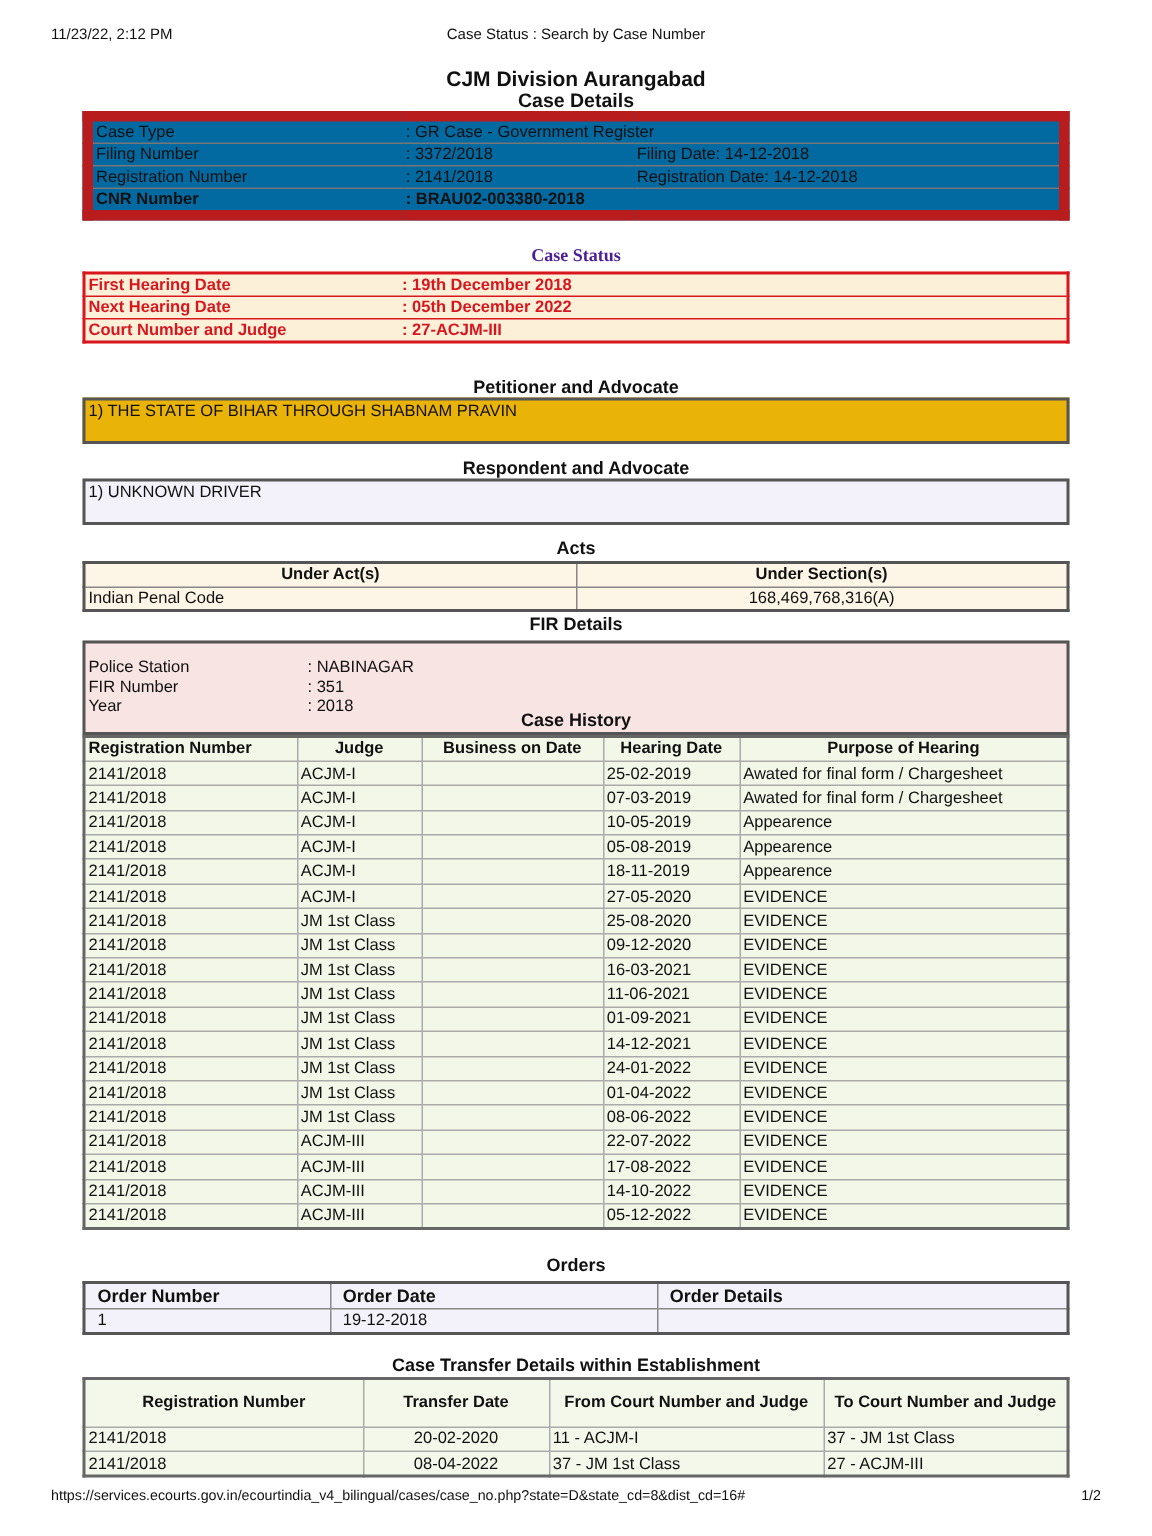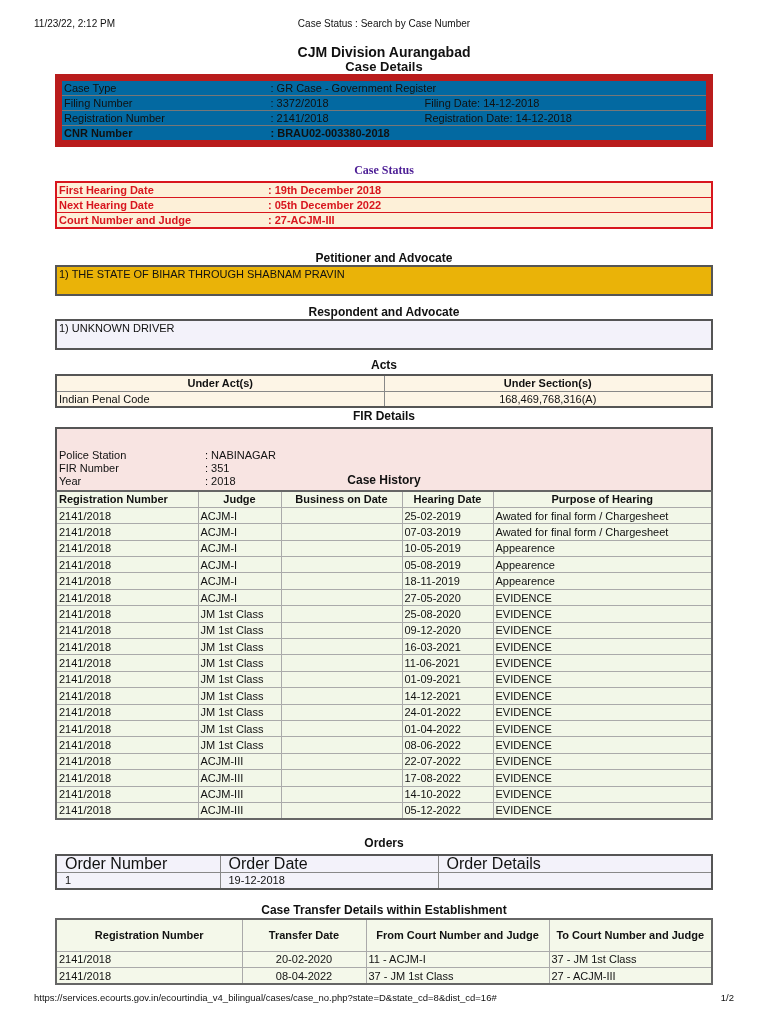--- a/index.html
+++ b/index.html
@@ -21,30 +21,30 @@
   .cd tr:last-child td { border-bottom: none; font-weight: bold; }
   .cs { border: 2px solid #d8161e; background: #fdf0d8; }
   .cs td { border-bottom: 1px solid #d8161e; color: #d8161e; font-weight: bold; }
   .cs tr:last-child td { border-bottom: none; }
   .party { border: 2px solid #555; height: 31px; padding: 1px 2px; font-size: 11px; }
   .pet { background: #eab308; }
   .res { background: #f3f2fa; }
   .acts { border: 2px solid #555; background: #fdf5e6; }
   .acts th, .acts td { border: 1px solid #888; height: 16px; }
   .acts th { text-align: center; font-weight: bold; }
-  .fir { border: 2px solid #555; background: #f8e4e2; padding: 20px 2px; }
+  .fir { border: 2px solid #555; background: #f8e4e2; padding: 10px 2px; }
   .fir .row { height: 13px; line-height: 13px; display: flex; }
   .fir .k { width: 146px; }
   .hist { border: 2px solid #666; background: #f2f7e8; }
   .hist th, .hist td { border: 1px solid #aaa; height: 16.4px; }
   .hist th { font-weight: bold; text-align: center; }
   .hist th:first-child { text-align: left; }
   .ord { border: 2px solid #555; background: #f3f2fa; }
   .ord th, .ord td { border: 1px solid #888; height: 17px; padding-left: 8px; }
-  .ord th { font-weight: normal; font-size: 16px; }
+  .ord th { font-weight: bold; font-size: 12px; }
   .trf { border: 2px solid #666; background: #f4f8ea; }
   .trf th, .trf td { border: 1px solid #aaa; }
   .trf th { text-align: center; font-weight: bold; height: 32px; line-height: 13px; white-space: normal; }
   .trf td { height: 16.5px; }
   .c { text-align: center !important; }
 </style>
 </head>
 <body>
 
 <div class="hdr">

